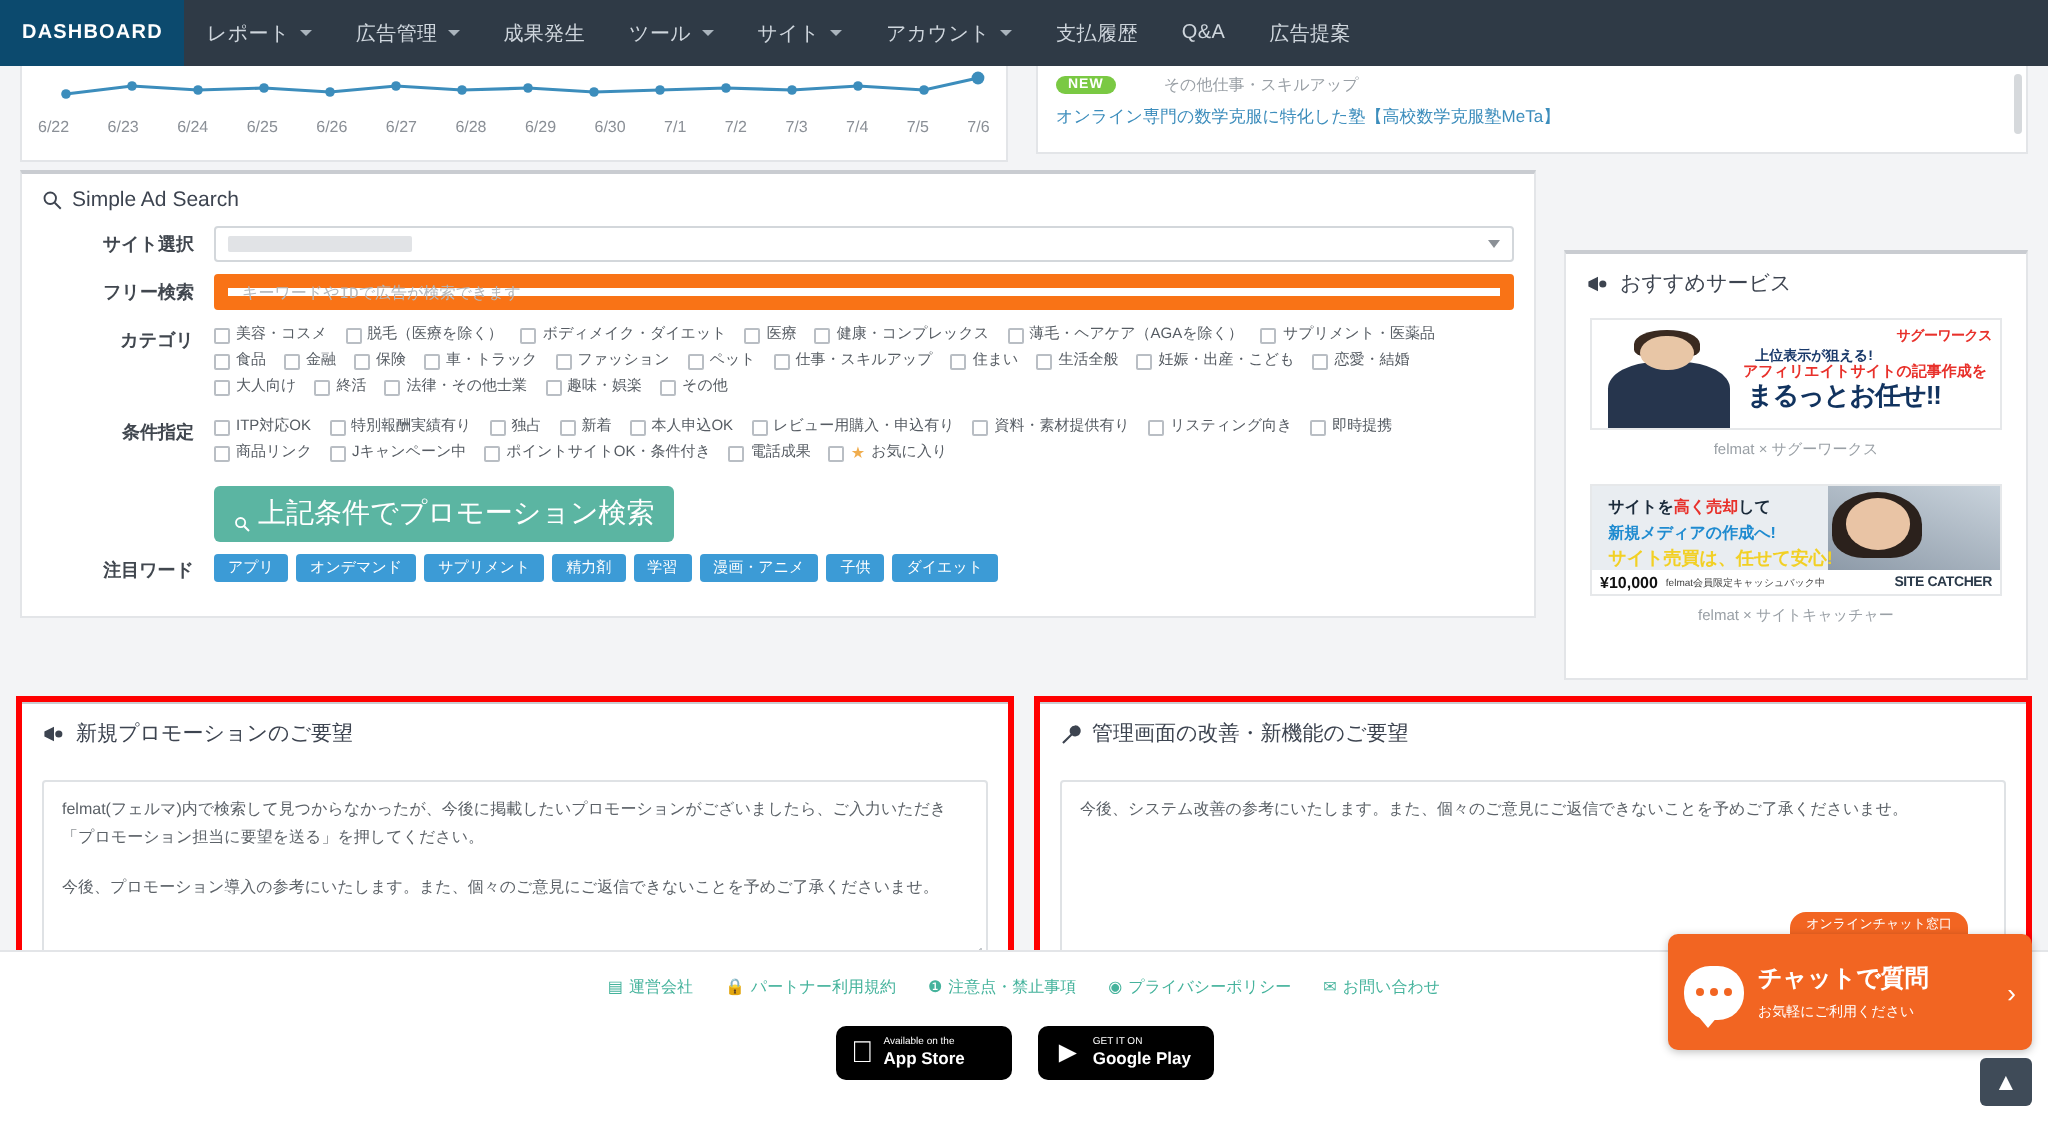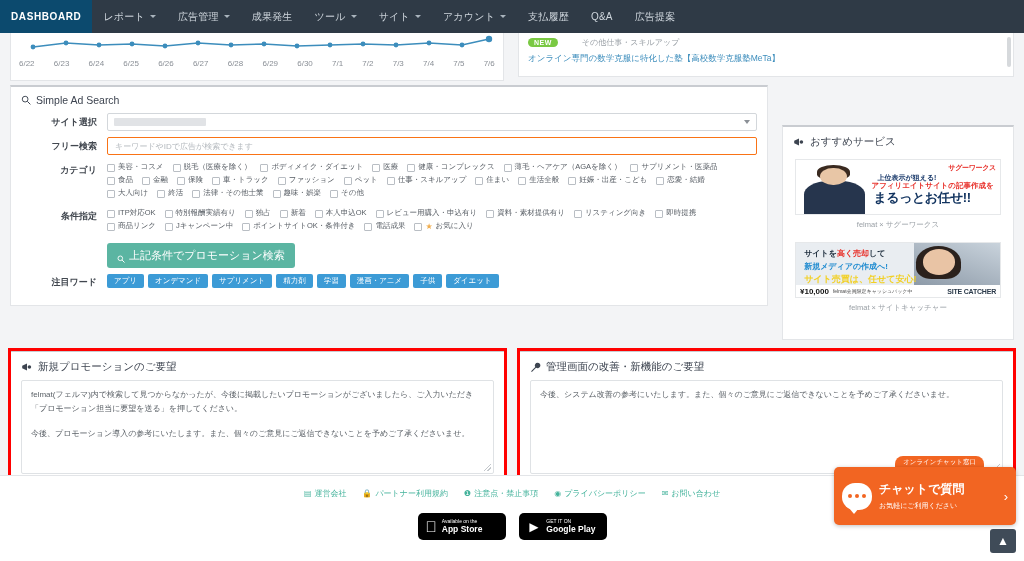--- a/index.html
+++ b/index.html
@@ -132,39 +132,39 @@
   .select-val {
     background: #e1e3e6; color: transparent; font-size: 8px;
     height: 8px; width: 92px; border-radius: 1px;
   }
   .select-caret {
     position: absolute; right: 6px; top: 50%; margin-top: -2px;
     border-left: 3px solid transparent; border-right: 3px solid transparent;
     border-top: 4px solid #8b9096;
   }
   .text-input {
-    height: 18px; border: 1px solid #f97316; border-radius: 2px;
+    height: 18px; border: 7px solid #f97316; border-radius: 2px;
     background: #fff; display: flex; align-items: center; padding: 0 7px;
-    font-size: 8px; color: #b3b8bd;
+    font-size: 8px; color: #b3b8bd; font-family: Liberation Mono, monospace;
   }
   .cbgroup { display: flex; flex-wrap: wrap; padding-top: 1px; }
   .cb {
     display: flex; align-items: flex-end; gap: 3px;
     margin: 0 9px 3px 0; font-size: 7.5px; color: #565c63;
     white-space: nowrap; cursor: pointer;
   }
   .cb .box {
     width: 8px; height: 8px; border: 1px solid #b9bec4; border-radius: 1px;
     background: #fff; flex: 0 0 auto;
   }
   .cb .star { color: #f0ad4e; font-size: 8px; }
 
   .search-btn {
     display: inline-flex; align-items: flex-end; gap: 4px;
-    background: #5bb5a2; color: #fff; font-size: 11px;
+    background: #5bb5a2; color: #fff; font-size: 14px;
     border: none; border-radius: 3px;
     padding: 5px 10px; margin-top: 3px; cursor: pointer;
   }
   .kw-label {
     flex: 0 0 86px; text-align: right; padding-right: 10px;
     font-size: 9px; color: #41474f; font-weight: bold; padding-top: 2px;
   }
   .tags { display: flex; flex-wrap: wrap; gap: 4px; }
   .tag {
     background: #3c9bd6; color: #fff; font-size: 7.5px;
@@ -244,21 +244,21 @@
     flex: 1 1 0; background: #fff;
     border: 1px solid #e3e5e8; border-top: 2px solid #c9ccd1;
     outline: 3px solid #ff0000; outline-offset: -1px;
     padding-bottom: 10px;
   }
   .req-head {
     padding: 8px 10px 6px 10px; font-size: 10.5px; color: #3d4450;
     display: flex; align-items: center; gap: 5px;
   }
   .req-ta {
-    margin: 0 10px;
+    margin: 10px 10px;
     border: 1px solid #dfe2e5; border-radius: 2px;
     height: 94px; padding: 7px 9px;
     font-size: 8px; color: #5c6268; line-height: 1.75;
     position: relative; background: #fff; overflow: hidden;
   }
   .req-ta .grip {
     position: absolute; right: 2px; bottom: 2px; width: 7px; height: 7px;
     background:
       linear-gradient(135deg, transparent 45%, #c4c8cc 45%, #c4c8cc 55%, transparent 55%),
       linear-gradient(135deg, transparent 70%, #c4c8cc 70%, #c4c8cc 80%, transparent 80%);

